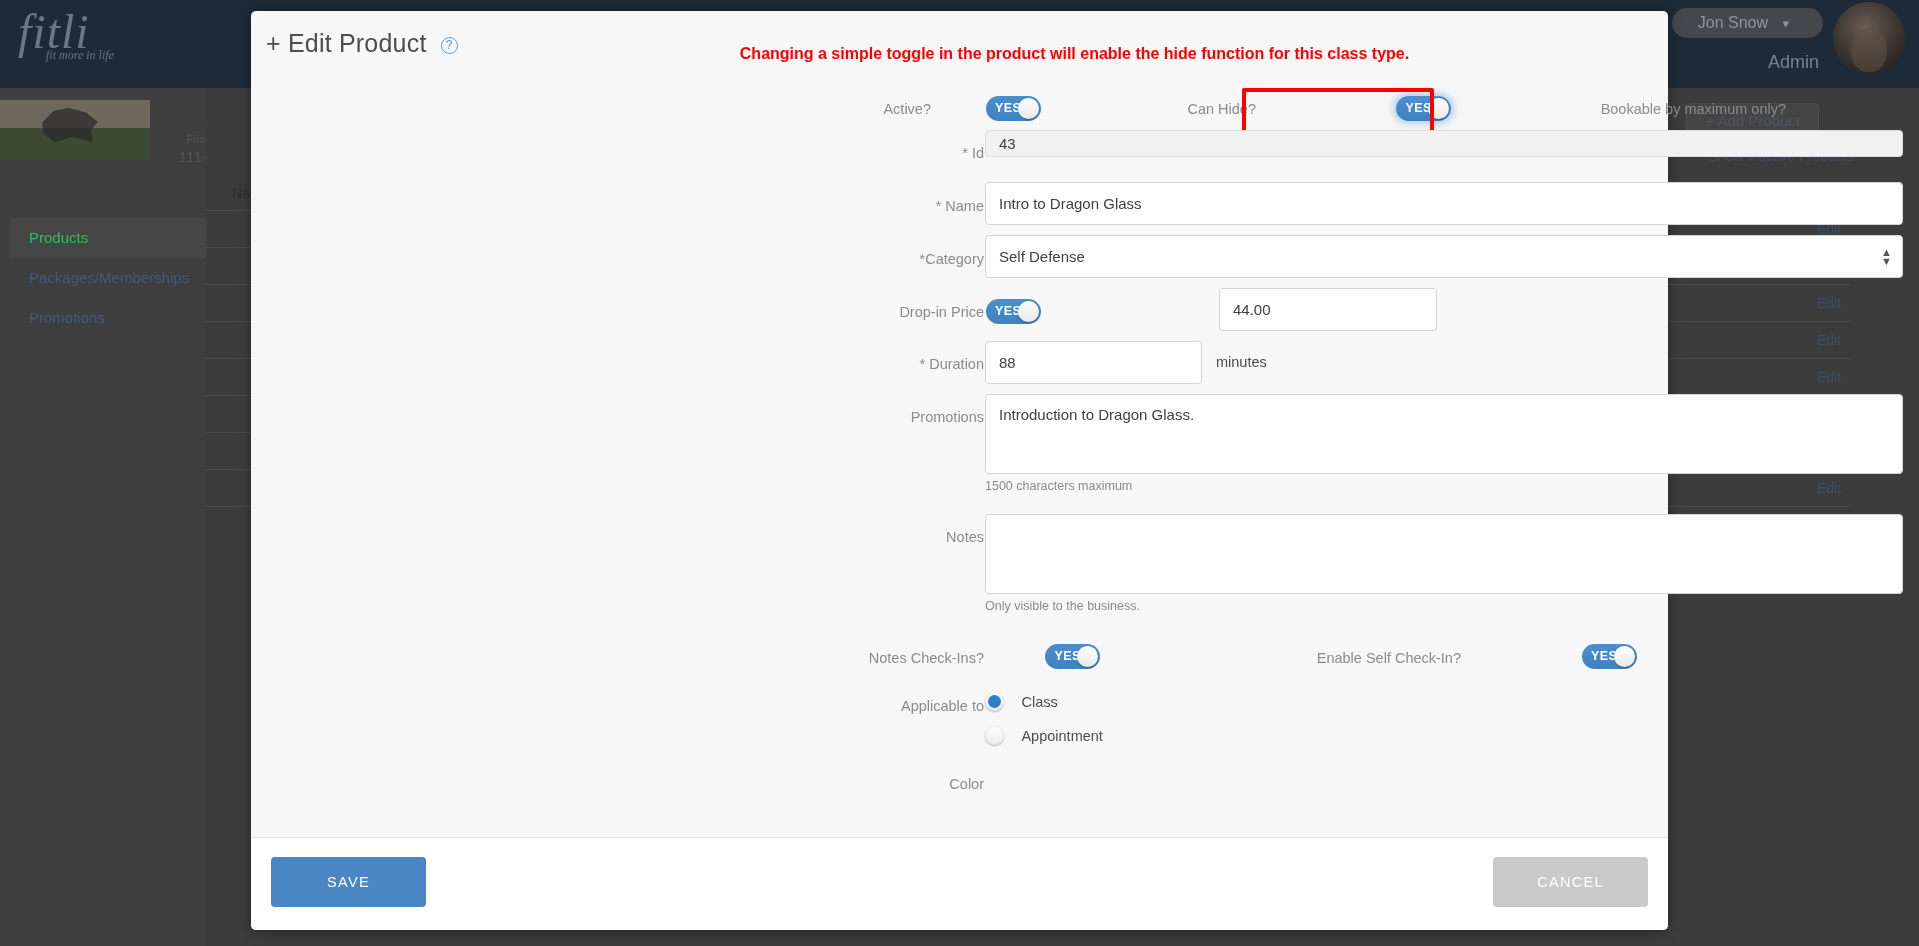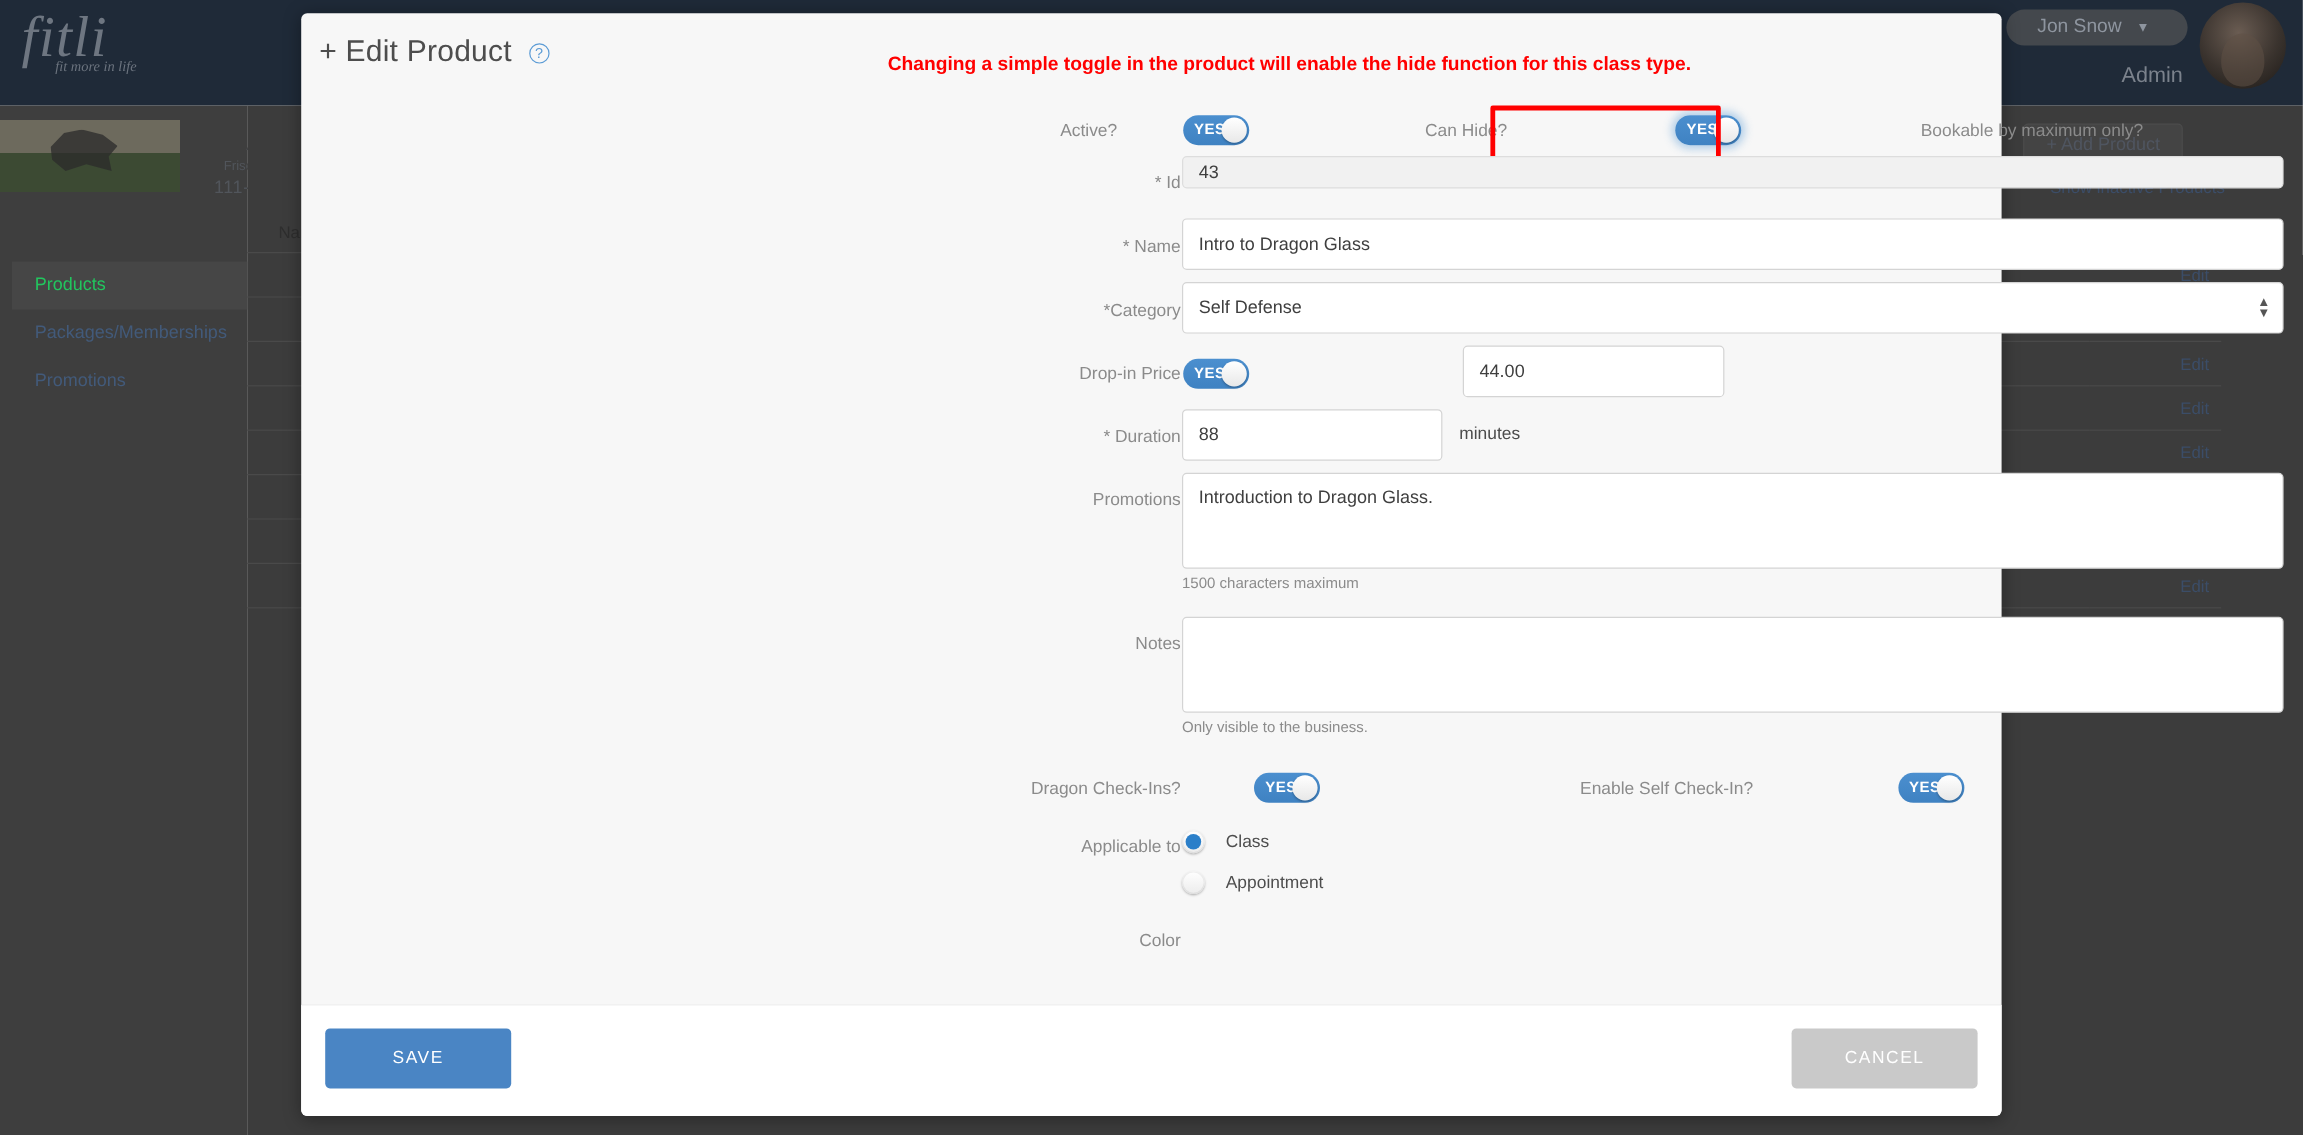--- a/index.html
+++ b/index.html
@@ -399,21 +399,21 @@
     <div class="f-label lbl-main" style="top:396px;">Promotions</div>
     <textarea class="fld" style="left: 734px; top: 383px; width: 918px; height: 80px;">Introduction to Dragon Glass.</textarea>
     <div class="helper" style="left:734px; top:468px;">1500 characters maximum</div>
 
     
     <div class="f-label lbl-main" style="top:516px;">Notes</div>
     <textarea class="fld" style="left: 734px; top: 503px; width: 918px; height: 80px;"></textarea>
     <div class="helper" style="left:734px; top:588px;">Only visible to the business.</div>
 
     
-    <div class="f-label" style="left:480px; top:637px; width:253px;">Dragon Check-Ins?</div>
+    <div class="f-label" style="left:480px; top:637px; width:253px;">Notes Check-Ins?</div>
     <div class="toggle on" style="left:735px; top:633px;">
       <span class="ttext">YES</span>
       <span class="knob"></span>
     </div>
     <div class="f-label" style="left:890px; top:637px; width:320px;">Enable Self Check-In?</div>
     <div class="toggle on" style="left:1212px; top:633px;">
       <span class="ttext">YES</span>
       <span class="knob"></span>
     </div>
 

